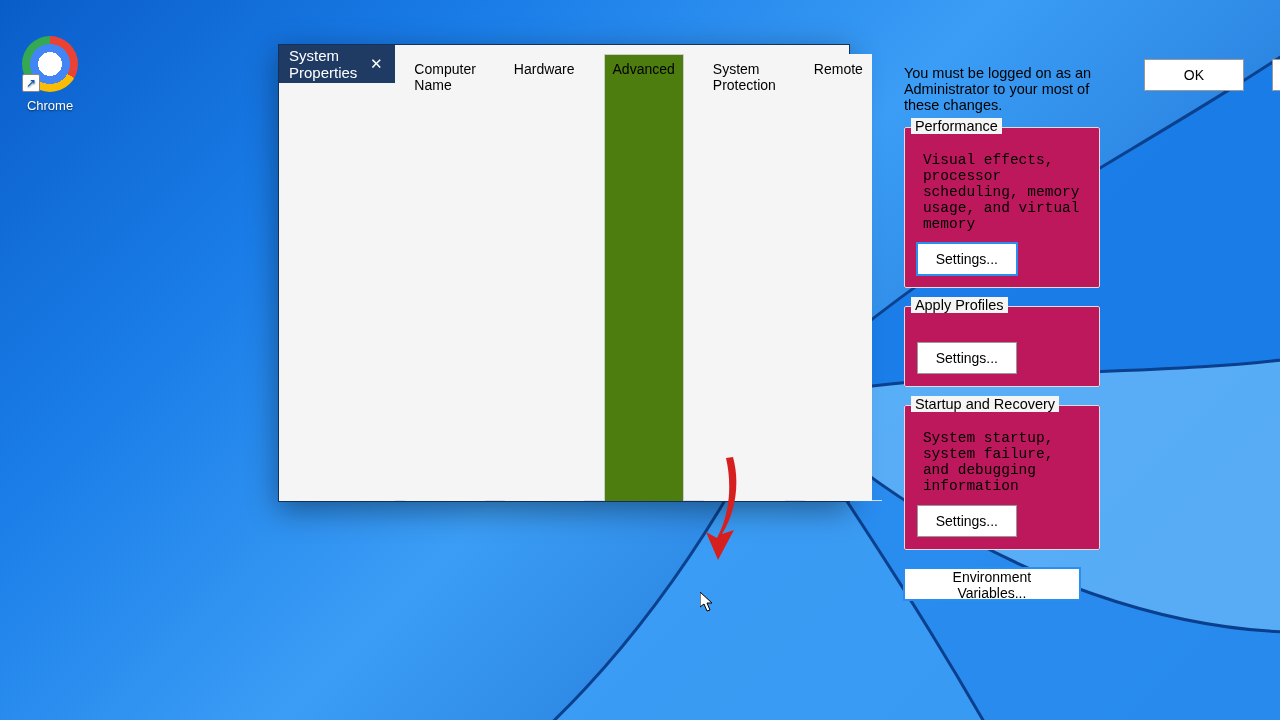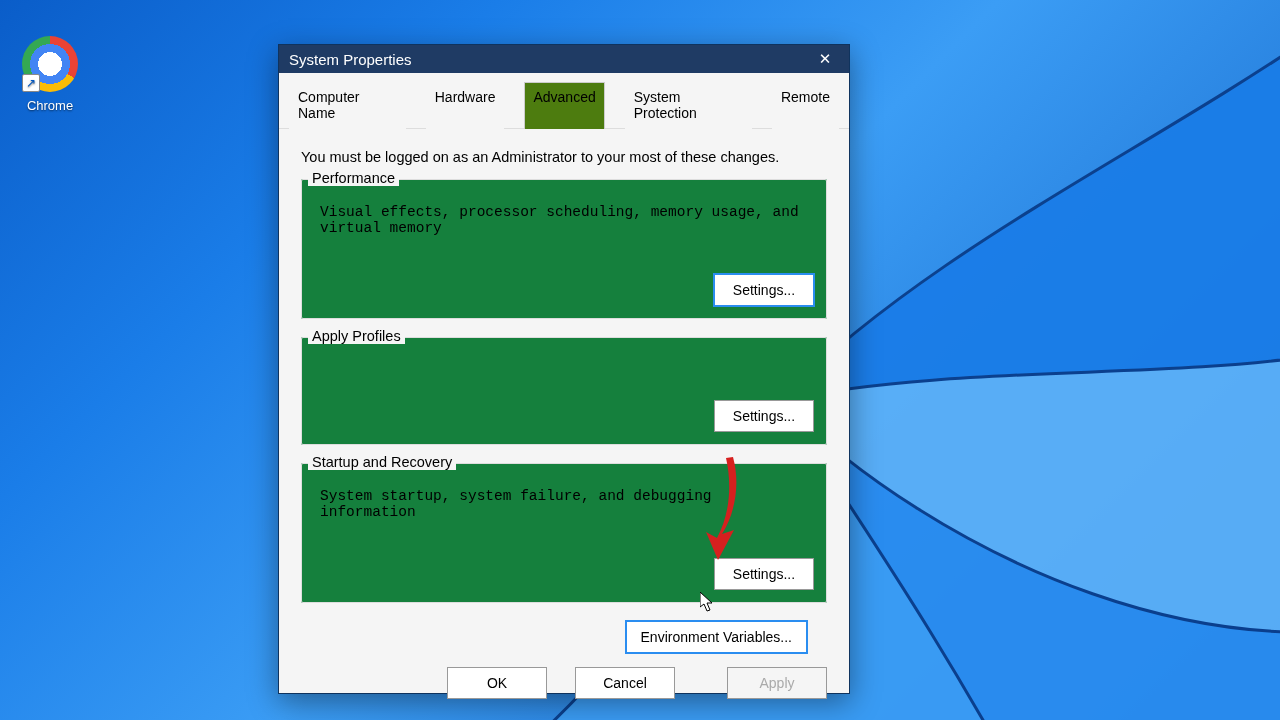--- a/index.html
+++ b/index.html
@@ -30,24 +30,24 @@
       conic-gradient(#EA4335 0 120deg, #FBBC05 120deg 240deg, #34A853 240deg 360deg);
     position:relative;
   }
   .shortcut-arrow {
     position:absolute; left:0; bottom:0; width:18px; height:18px;
     background:#fff; border:1px solid #888; border-radius:2px;
     font-size:12px; line-height:16px; text-align:center; color:#0057c1;
   }
 
   .dialog {
-    position:absolute; left:278px; top:44px; width:572px; height:650px;
+    position:absolute; left:278px; top:44px; width:572px; height:458px;
     background:#f5f5f5; border:1px solid #0f335e;
     box-shadow:0 8px 28px rgba(0,0,0,.4);
-    display:flex; flex-direction:column;
+    display:flex; flex-direction:row;
   }
   .titlebar {
     height:38px; background:#1f3b64; color:#fff;
     display:flex; align-items:center; padding:0 10px; font-size:15px;
   }
   .titlebar .close {
     margin-left:auto; width:28px; height:28px;
     display:flex; align-items:center; justify-content:center;
     font-size:15px; cursor:pointer;
   }
@@ -59,28 +59,28 @@
     border:1px solid transparent; border-bottom:none; position:relative; top:1px;
     background:#f5f5f5;
   }
   .tab.active { border-color:#ccc; background:#4d7c0f; font-weight:500; }
   .body { padding:12px 22px 0 22px; flex:1; position:relative; }
   .note { margin:8px 0 14px; font-size:14.5px; }
 
   fieldset.group {
     border:1px solid #ddd; border-radius:2px;
     padding:24px 12px 12px 12px; margin-bottom:18px; position:relative;
-    background:#15803d;
+    background:#be185d;
   }
   fieldset.group legend {
     position:absolute; top:-10px; left:6px; padding:0 4px;
     font-size:14.5px; background:#f5f5f5;
   }
   .group-desc { font-size:14.5px; padding-left:6px;font-family:Liberation Mono, monospace; }
-  .group .btn-row { display:flex; justify-content:flex-end; margin-top:38px; }
+  .group .btn-row { display:flex; justify-content:flex-start; margin-top:11px; }
 
   button.win {
     min-width:100px; height:32px; padding:0 14px;
     background:#fff; border:1px solid #999; font-size:14px; cursor:pointer;
     font-family:inherit;
   }
   button.win:disabled { color:#aaa; background:#f5f5f5;margin-left:24px; }
   button.hl { border:1px solid #2a8df0; box-shadow:0 0 0 1px #2a8df0; }
 
   .env-row { display:flex; justify-content:flex-end; margin:4px 20px 0 0; }

